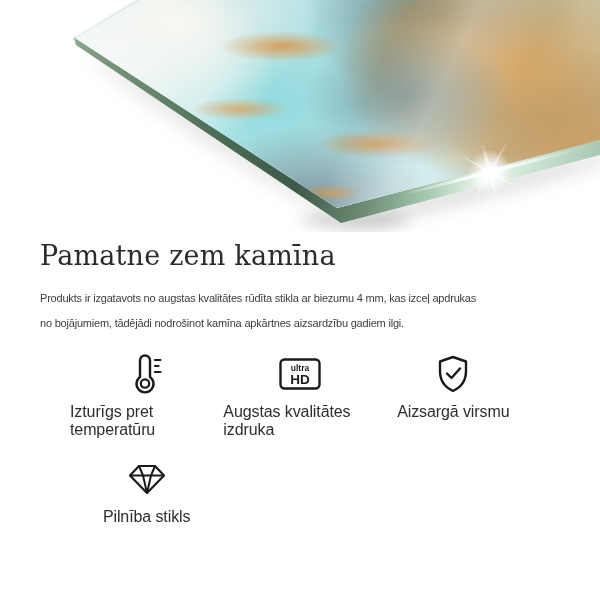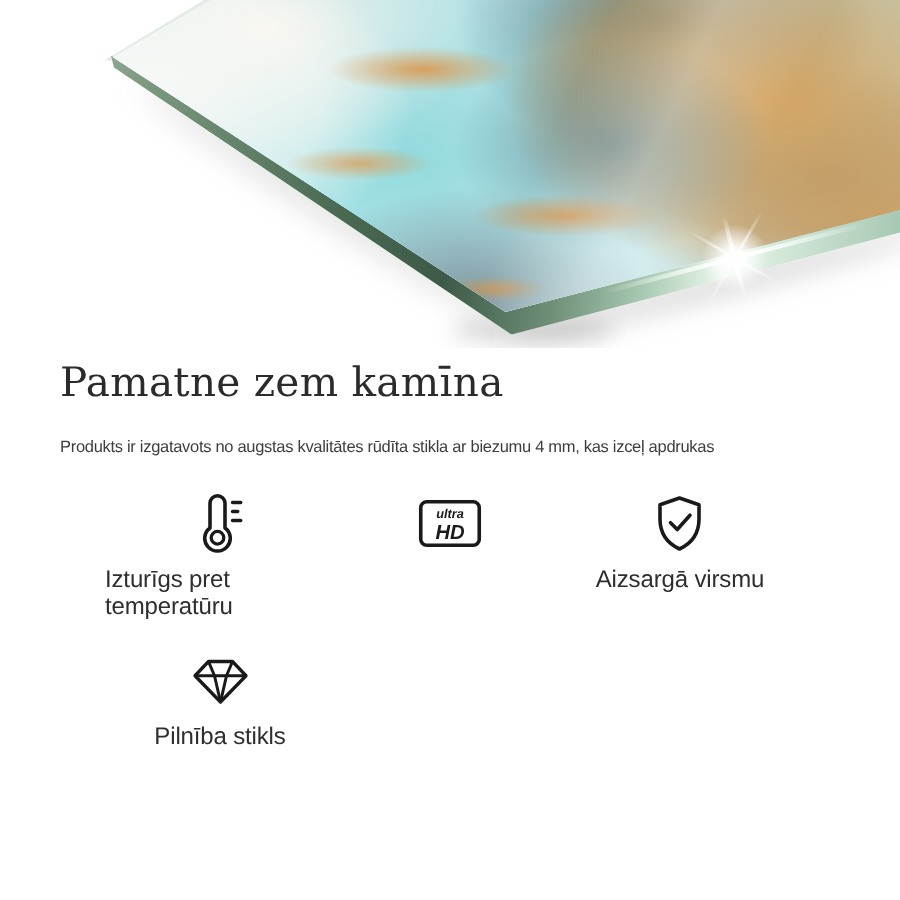--- a/index.html
+++ b/index.html
@@ -50,21 +50,21 @@
   .content{padding:0 40px;}
   .page-title{margin:7px 0 0 0;font-family:"DejaVu Serif","Liberation Serif",serif;font-weight:400;
     font-size:27px;line-height:34px;color:var(--text_primary,#2b2b2b);letter-spacing:.2px;}
   .page-title span{display:block;}
   .desc{margin:13px 0 0 0;font-size:11px;line-height:25px;color:var(--text_body,#3d3d3d);letter-spacing:-.2px;}
   .desc span{display:block;white-space:nowrap;}
 
   
   .features{margin:14px 30px 0 30px;display:grid;grid-template-columns:repeat(3,1fr);row-gap:16px;}
   .feature{display:flex;flex-direction:column;align-items:center;}
-  .icon-box{height:47px;display:flex;align-items:center;justify-content:center;font-style:italic;}
+  .icon-box{height:47px;display:flex;align-items:center;justify-content:center;}
   .feature-label{margin-top:6px;font-size:16px;color:#2e2e2e;letter-spacing:-.1px;}
   svg.ic{display:block;}
   .ic *{vector-effect:non-scaling-stroke;}
   .hd-text{font-family:"Liberation Sans",sans-serif;fill:#1a1a1a;}
 </style>
 </head>
 <body>
 
 <div class="stage">
 
@@ -83,20 +83,21 @@
       <div class="glow"></div>
     </div>
   </section>
 
   <section class="content">
     <h1 class="page-title">
       <span>Pamatne zem kamīna</span>
     </h1>
     <p class="desc">
       <span>Produkts ir izgatavots no augstas kvalitātes rūdīta stikla ar biezumu 4 mm, kas izceļ apdrukas</span>
+      <span>no bojājumiem, tādējādi nodrošinot kamīna apkārtnes aizsardzību gadiem ilgi.</span>
     </p>
 
     <svg width="0" height="0" style="position:absolute" aria-hidden="true">
       <defs>
         <pattern id="hatch" patternUnits="userSpaceOnUse" width="6.4" height="6.4" patternTransform="rotate(-35)">
           <rect x="0" y="0" width="3.1" height="6.4" fill="#1a1a1a"></rect>
         </pattern>
       </defs>
     </svg>
 
@@ -116,20 +117,21 @@
       </div>
 
       <div class="feature">
         <div class="icon-box">
           <svg class="ic" width="44" height="34" viewBox="0 0 44 34">
             <rect x="2.5" y="2.5" width="39" height="29" rx="4" fill="none" stroke="#1a1a1a" stroke-width="2.4"></rect>
             <text x="22" y="13.5" text-anchor="middle" class="hd-text" font-size="8.5" font-weight="600">ultra</text>
             <text x="22" y="27" text-anchor="middle" class="hd-text" font-size="13.5" font-weight="700">HD</text>
           </svg>
         </div>
+        <span class="feature-label">Augstas kvalitātes izdruka</span>
       </div>
 
       <div class="feature">
         <div class="icon-box">
           <svg class="ic" width="36" height="40" viewBox="0 0 36 40">
             <path d="M18 3 L31 7.5 V17 C31 27 25.5 33.5 18 37 C10.5 33.5 5 27 5 17 V7.5 Z" fill="none" stroke="#1a1a1a" stroke-width="2.4" stroke-linejoin="round"></path>
             <path d="M12 19.5 L16.5 24 L25 14.5" fill="none" stroke="#1a1a1a" stroke-width="2.4" stroke-linecap="round" stroke-linejoin="round"></path>
           </svg>
         </div>
         <span class="feature-label">Aizsargā virsmu</span>

